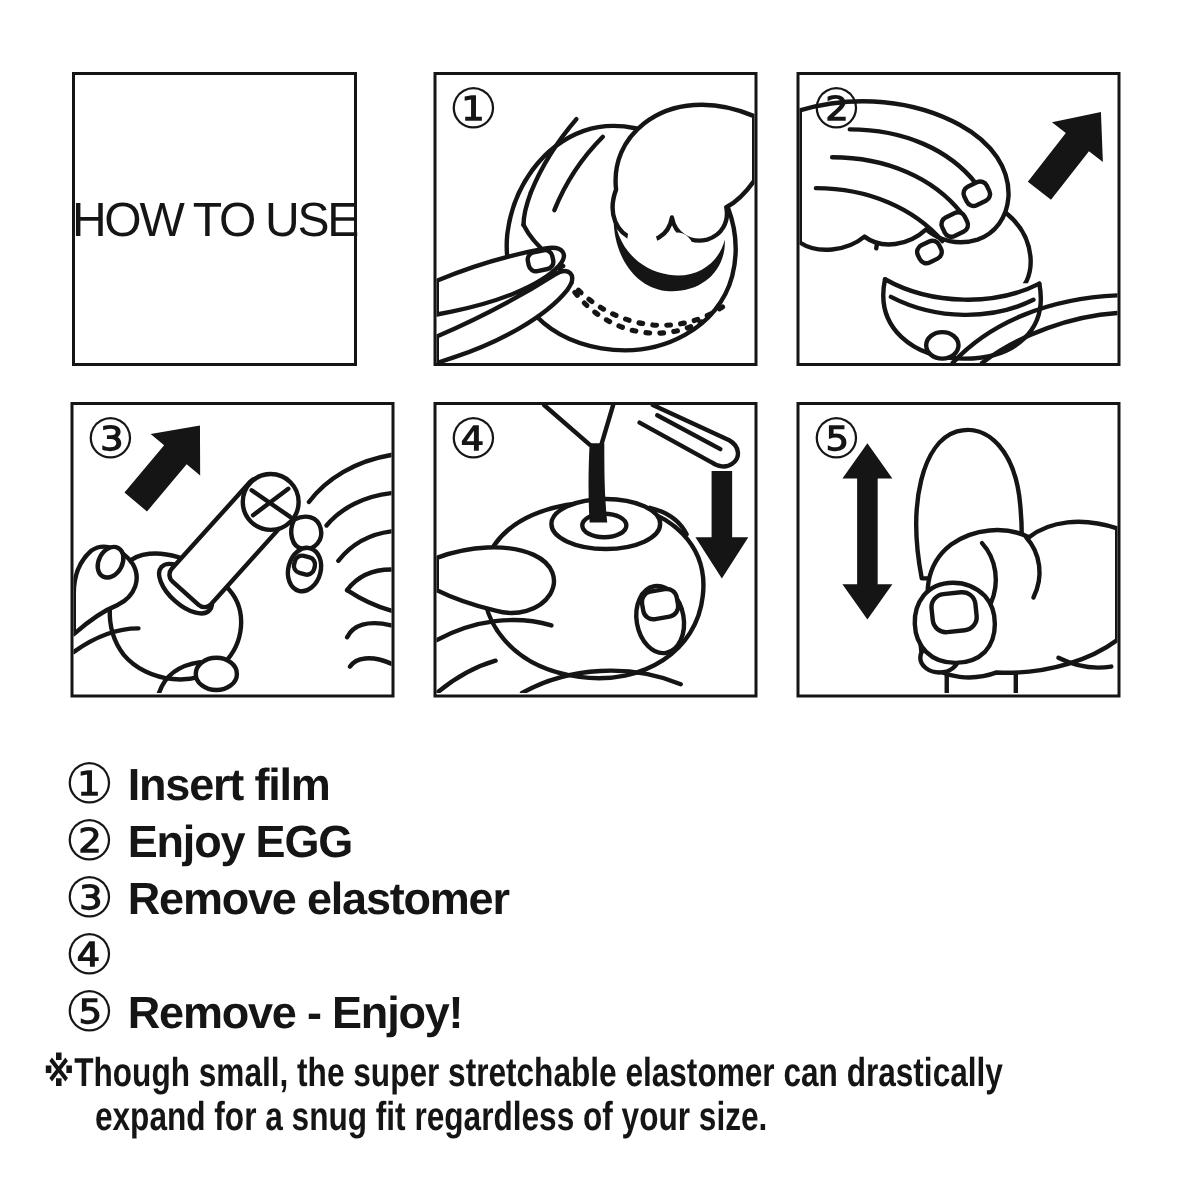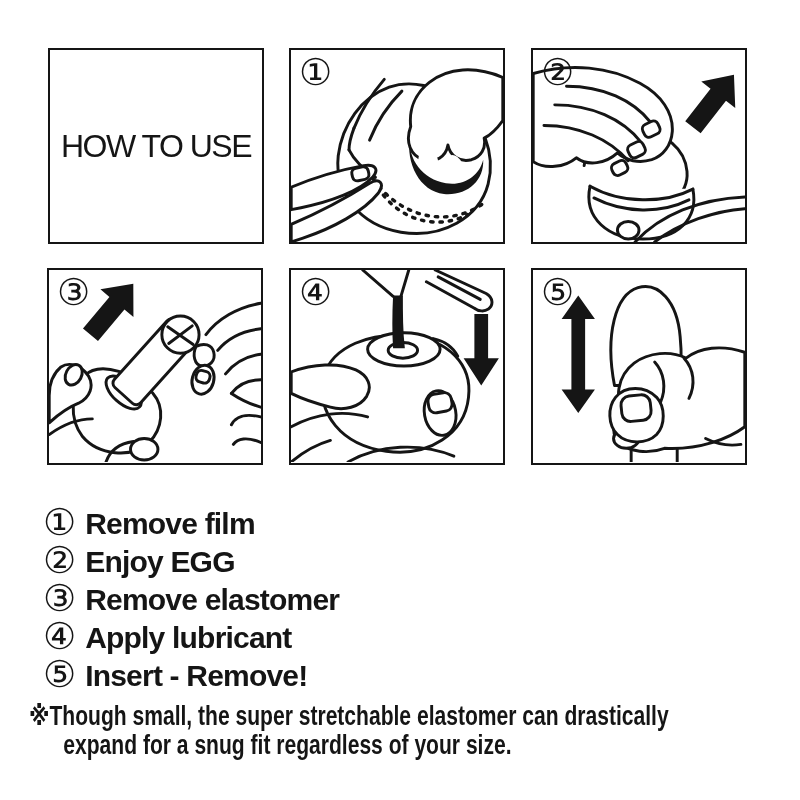--- a/index.html
+++ b/index.html
@@ -25,21 +25,21 @@
   .ink{stroke:#151515;stroke-width:3;fill:none;stroke-linecap:round;stroke-linejoin:round;}
   .inkf{stroke:#151515;stroke-width:3;fill:#fff;stroke-linecap:round;stroke-linejoin:round;}
   .solid{fill:#151515;stroke:none;}
   .dots{stroke:#151515;stroke-width:3.5;fill:none;stroke-linecap:round;stroke-dasharray:2.5 7;}
 </style>
 </head>
 <body>
 
 <div id="sheet">
 
-  <div class="box title-box" style="left:48px;top:48px;width:216px;">
+  <div class="box title-box" style="left:48px;top:48px;width:190px;">
     <span>HOW TO USE</span>
   </div>
 
   <div class="box panel" style="left:289px;top:48px;">
     <span class="pnum">①</span>
     <svg viewBox="0 0 216 196">
       <path class="inkf" d="M100,38 C72,48 52,76 48,108 C44,146 70,179 112,186 C154,193 192,171 201,137 C209,106 196,71 168,51 C148,37 123,30 100,38 Z"></path>
       <path class="ink" d="M95,30 C83,44 72,60 64,80"></path>
       <path class="ink" d="M113,42 C100,55 88,72 80,92"></path>
       <path class="ink" d="M64,80 C61,88 59,95 59,102"></path>
@@ -142,37 +142,36 @@
       <path class="inkf" d="M84,130 C76,140 76,158 86,168 C96,178 116,178 126,168 C135,158 135,140 126,130 C114,118 94,118 84,130 Z"></path>
       <rect class="inkf" x="90" y="128" width="30" height="26" rx="9" transform="rotate(-6 105 141)"></rect>
       <path class="ink" d="M176,172 C188,178 200,180 212,178"></path>
       <path class="solid" d="M46,26 L63,50 L53,50 L53,122 L63,122 L46,146 L29,122 L39,122 L39,50 L29,50 Z"></path>
     </svg>
   </div>
 
   <div class="steps">
     <div class="step">
       <span class="num">①</span>
-      <span class="label">Remove film</span>
+      <span class="label">Insert film</span>
     </div>
     <div class="step">
       <span class="num">②</span>
       <span class="label">Enjoy EGG</span>
     </div>
     <div class="step">
       <span class="num">③</span>
       <span class="label">Remove elastomer</span>
     </div>
     <div class="step">
       <span class="num">④</span>
-      <span class="label">Apply lubricant</span>
     </div>
     <div class="step">
       <span class="num">⑤</span>
-      <span class="label">Insert - Remove!</span>
+      <span class="label">Remove - Enjoy!</span>
     </div>
   </div>
 
   <div class="footnote">
     <div class="l1"><span class="marker">※</span><span>Though small, the super stretchable elastomer can drastically</span></div>
     <div class="l2">expand for a snug fit regardless of your size.</div>
   </div>
 
 </div>
 

